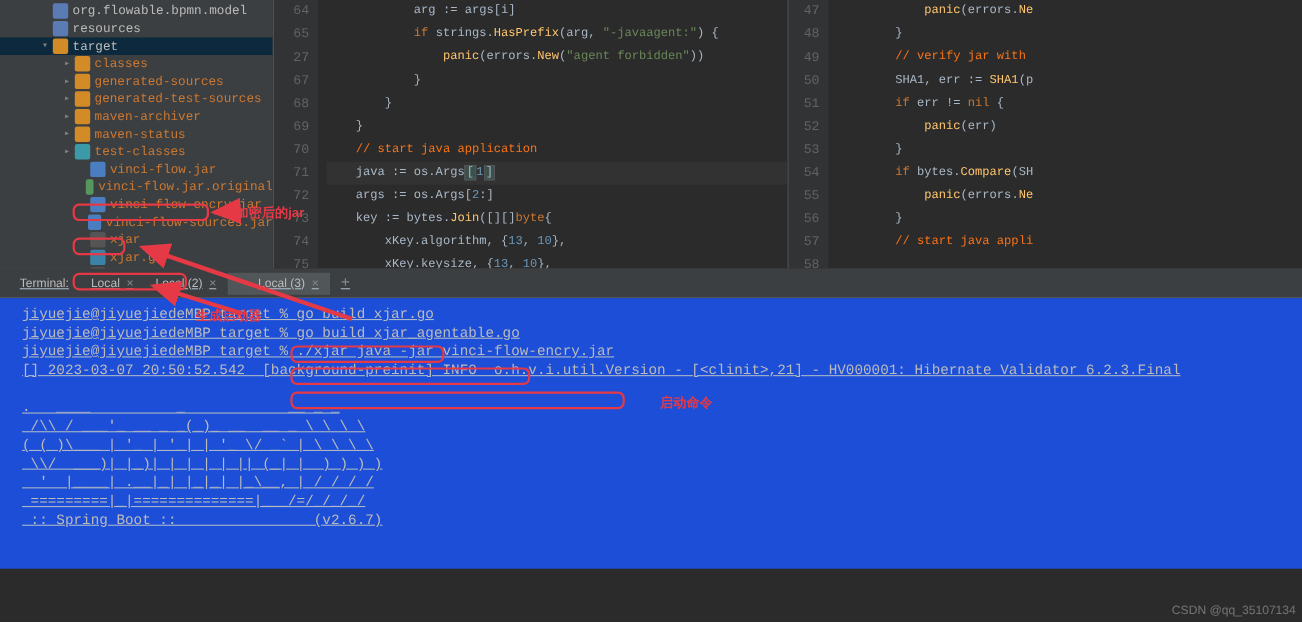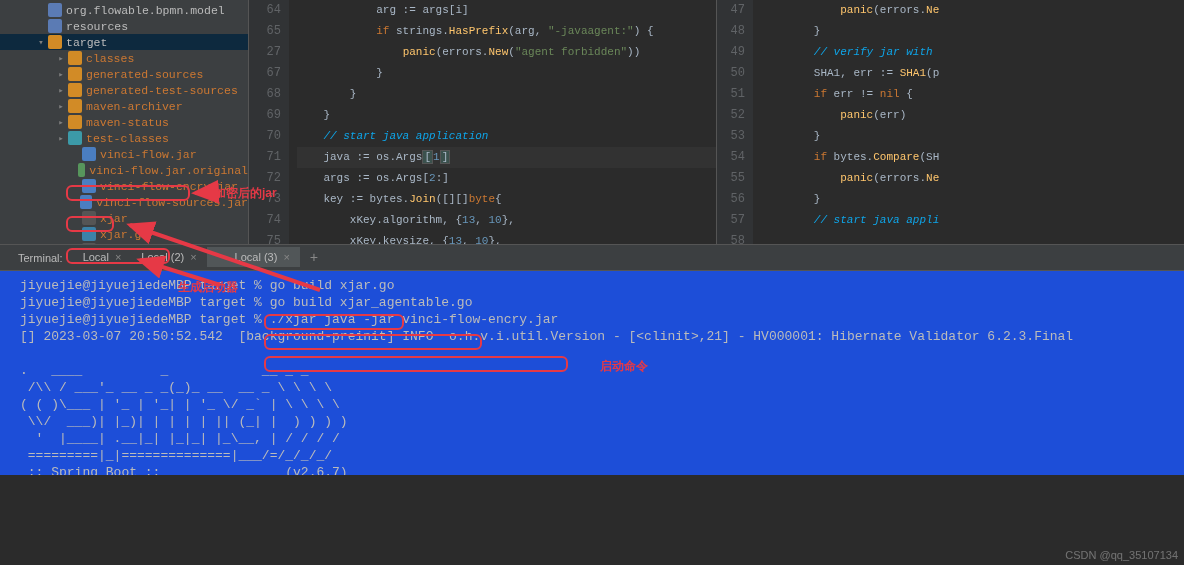--- a/index.html
+++ b/index.html
@@ -26,26 +26,26 @@
 .indent-4 { padding-left: 70px; }
 
 .editor-wrap { flex: 1; display: flex; background: #2b2b2b; }
 .editor-col { display: flex; flex: 1; overflow: hidden; border-left: 1px solid #555; }
 .gutter { width: 40px; background: #313335; text-align: right; padding-right: 8px; color: #606366; font-size: 12px; line-height: 21px; }
 .gutter2 { width: 36px; }
 .code { flex: 1; padding-left: 8px; font-size: 11px; line-height: 21px; white-space: pre; overflow: hidden; }
 .kw { color: #cc7832; }
 .str { color: #6a8759; }
 .fn { color: #ffc66d; }
-.cm { color: #0ea5e9; font-style: italic; }
+.cm { color: #f97316; }
 .num { color: #6897bb; }
 .hl-line { background: #323232; }
 .hl-br { background: #3b514d; border: 1px solid #555; padding: 0 1px; }
 
-.terminal-area { height: 231px; display: flex; flex-direction: column; border-top: 1px solid #555; }
+.terminal-area { height: 273px; display: flex; flex-direction: column; border-top: 1px solid #555; text-decoration: underline; }
 .term-tabs { height: 26px; background: #3c3f41; display: flex; align-items: center; padding-left: 10px; gap: 2px; border-bottom: 1px solid #555; }
 .term-tab-label { color: #bbbbbb; padding: 4px 8px; font-family: sans-serif; font-size: 11px; }
 .term-tab { padding: 4px 10px; color: #bbbbbb; font-family: sans-serif; font-size: 11px; cursor: pointer; }
 .term-tab.active { background: #515658; padding-left: 28px; }
 .term-tab .close { margin-left: 6px; color: #888; }
 .term-add { color: #888; padding: 0 8px; cursor: pointer; font-size: 14px; }
 .term-body { flex: 1; background: #1d4ed8; padding: 6px 20px; font-size: 13px; line-height: 17px; white-space: pre; overflow: hidden; color: #bbbbbb; }
 
 .anno { position: absolute; border: 2px solid #e63946; border-radius: 6px; pointer-events: none; }
 .anno-label { position: absolute; color: #e63946; font-family: sans-serif; font-size: 12px; font-weight: bold; pointer-events: none; }

